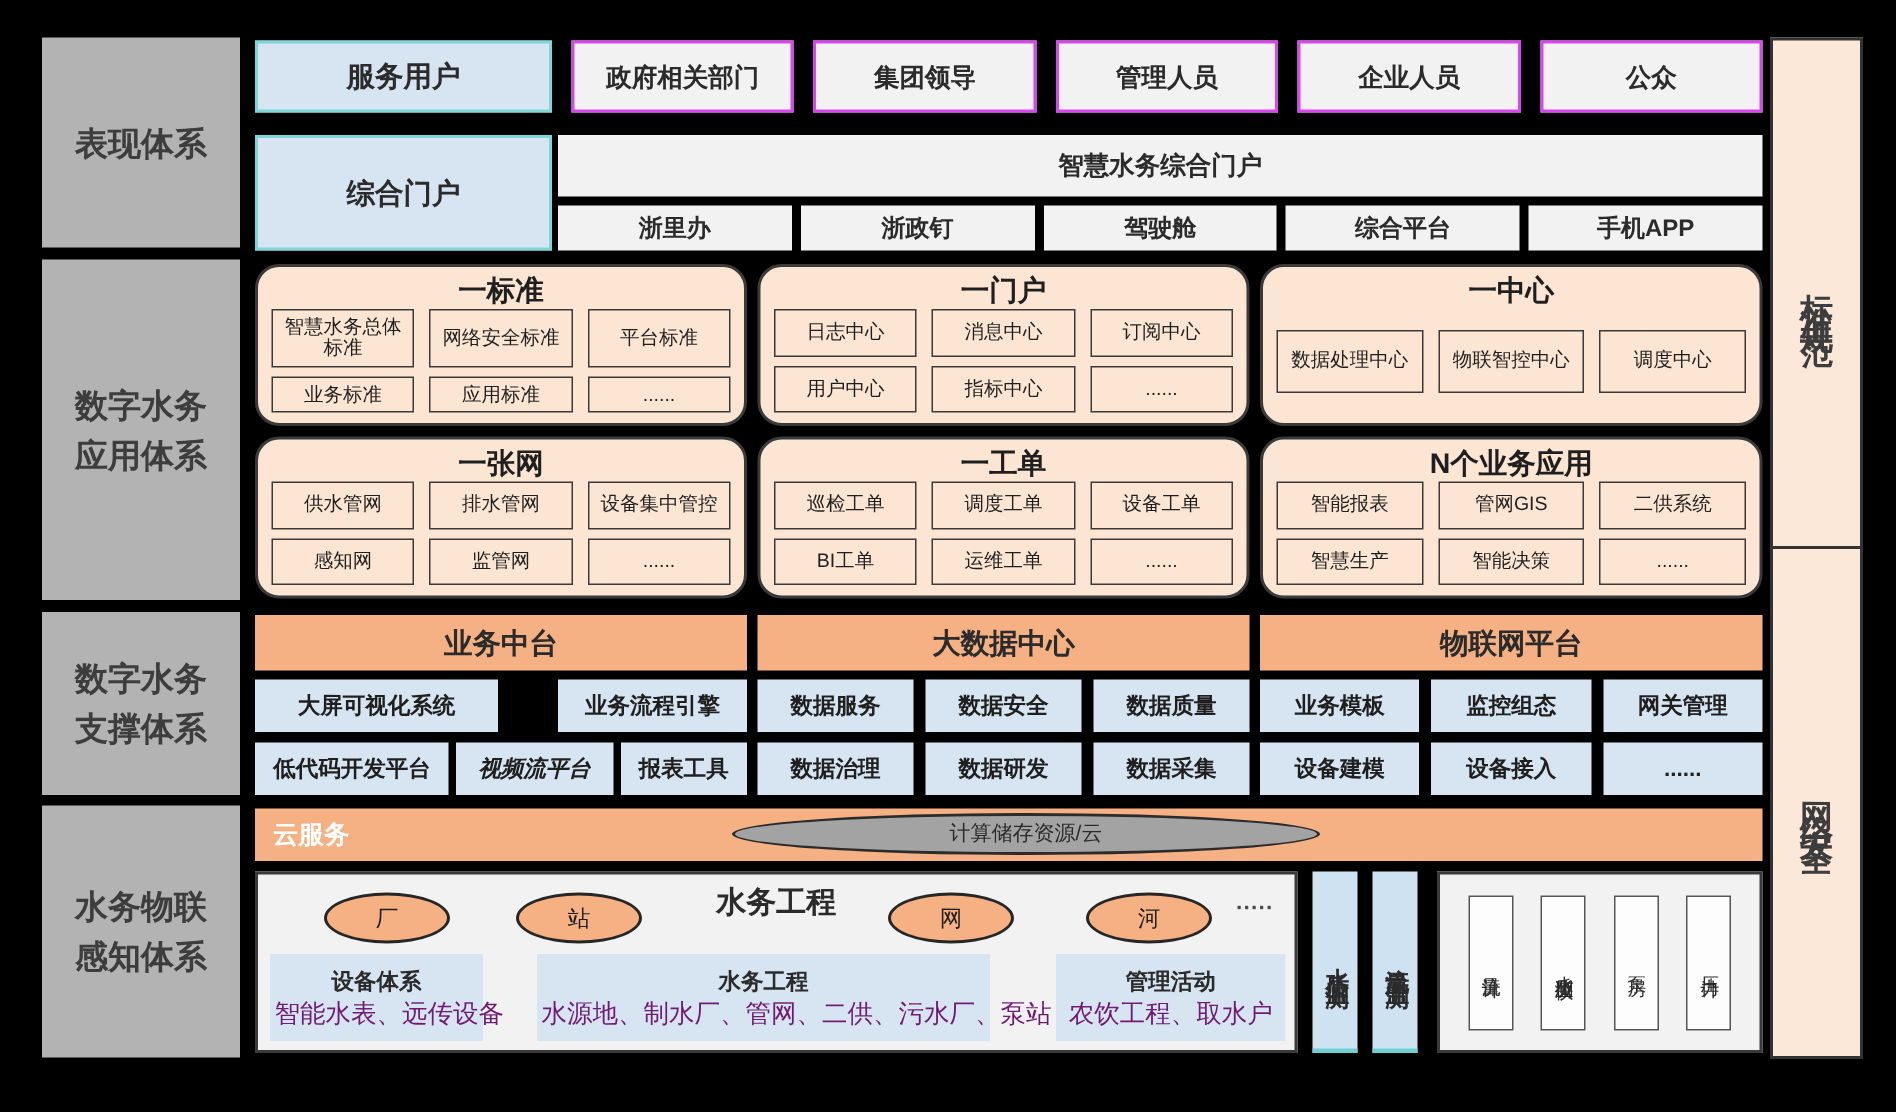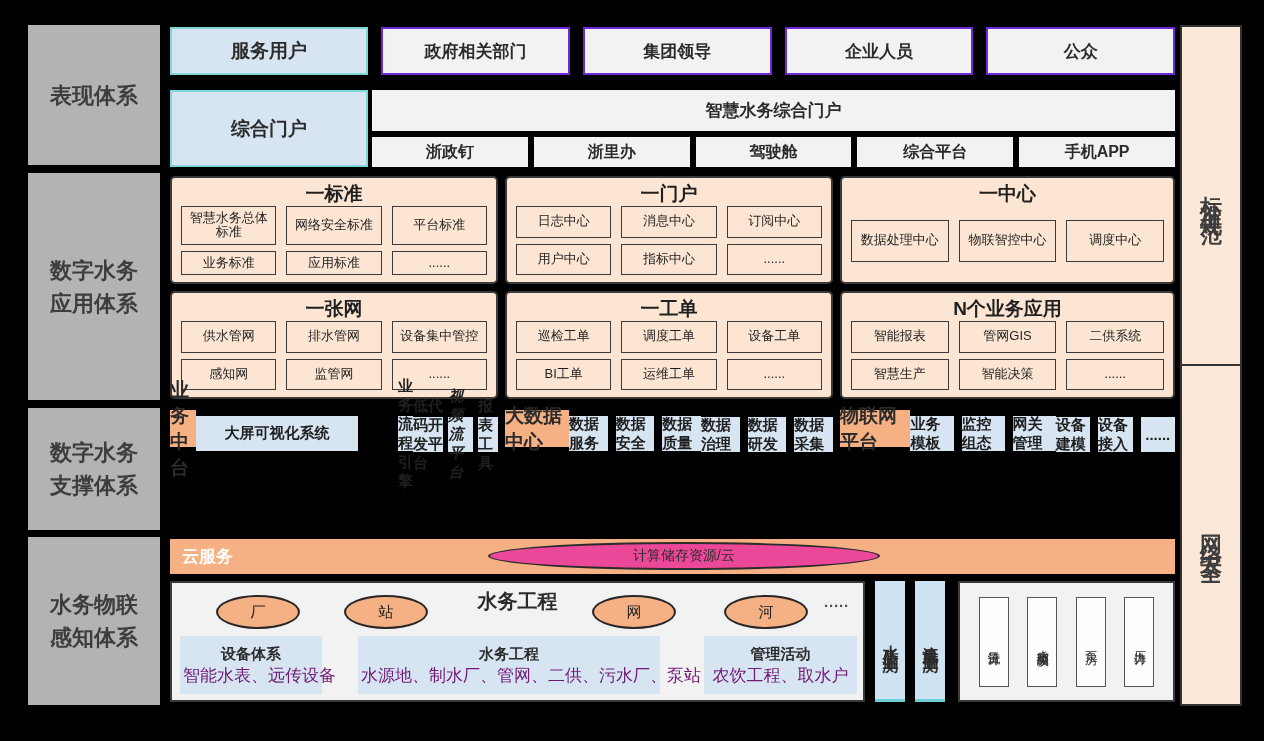--- a/index.html
+++ b/index.html
@@ -26,59 +26,59 @@
     color:#3d3d3d;font-size:22px;letter-spacing:9px;
   }
   
   .presentation{position:absolute;left:170px;top:25px;width:1005px;height:142px;}
   .pres-row1{position:absolute;top:2px;left:0;right:0;height:48px;display:flex;gap:13px;}
   .box-blue{
     background:#d7e5f2;border:2px solid #7ed6d8;display:flex;align-items:center;
     justify-content:center;font-weight:bold;font-size:19px;color:#2b2b2b;box-sizing:border-box;
   }
   .user-box{
-    flex:1;background:#f2f2f2;border:2px solid #6d28d9;display:flex;align-items:center;
+    flex:1;background:#f2f2f2;border:2px solid #d946ef;display:flex;align-items:center;
     justify-content:center;font-weight:bold;font-size:17px;box-sizing:border-box;
   }
   .portal-box{position:absolute;top:65px;left:0;width:198px;height:77px;}
   .banner{
     position:absolute;top:65px;left:202px;right:0;height:41px;background:#f2f2f2;
     display:flex;align-items:center;justify-content:center;font-weight:bold;font-size:17px;
   }
   .channels{position:absolute;top:112px;left:202px;right:0;height:30px;display:flex;gap:6px;}
   .channel{
     flex:1;background:#f2f2f2;display:flex;align-items:center;justify-content:center;
     font-weight:bold;font-size:16px;
   }
   
   .application{
     position:absolute;left:170px;top:176px;width:1005px;height:223px;
     display:grid;grid-template-columns:328px 328px 1fr;grid-template-rows:108px 108px;
     gap:7px 7px;box-sizing:border-box;
   }
   .group{
-    background:#fce5d2;border:2px solid #3a3a3a;border-radius:5px;
+    background:#fce5d2;border:2px solid #3a3a3a;border-radius:16px;
     padding:3px 9px 7px 9px;display:flex;flex-direction:column;box-sizing:border-box;
   }
   .group-title{font-weight:bold;font-size:19px;text-align:center;height:25px;color:#1f1f1f;}
   .group-items{
     flex:1;display:grid;grid-template-columns:repeat(3,1fr);gap:6px 10px;
   }
   .g-item{
     border:1.5px solid #3a3a3a;display:flex;align-items:center;justify-content:center;
     text-align:center;font-size:13px;line-height:1.15;padding:0 3px;color:#1f1f1f;box-sizing:border-box;
   }
   .group.single .group-items{flex:none;height:42px;margin:auto 0;grid-template-columns:repeat(3,1fr);}
   .group.single .g-item{padding:0 8px;}
   
   .support{
     position:absolute;left:170px;top:410px;width:1005px;height:120px;
     display:grid;grid-template-columns:328px 328px 1fr;column-gap:7px;
   }
-  .plat{display:flex;flex-direction:row;}
+  .plat{display:flex;flex-direction:column;}
   .plat-header{
     height:37px;background:#f5b183;display:flex;align-items:center;justify-content:center;
     font-weight:bold;font-size:19px;color:#2b2b2b;
   }
   .plat-row{display:flex;gap:8px;height:35px;}
   .plat-row.r1{margin-top:6px;}
   .plat-row.r2{margin-top:7px;}
   .cell{
     flex:1;background:#d7e5f2;display:flex;align-items:center;justify-content:center;
     font-weight:bold;font-size:15px;color:#1f1f1f;
@@ -86,21 +86,21 @@
   .cell.fixed162{flex:none;width:162px;}
   .spacer24{flex:none;width:24px;background:transparent;}
   
   .perception{position:absolute;left:170px;top:539px;width:1005px;height:163px;}
   .cloud-bar{position:absolute;top:0;left:0;right:0;height:35px;background:#f5b183;}
   .cloud-label{
     position:absolute;left:12px;top:0;height:35px;display:flex;align-items:center;
     font-weight:bold;font-size:17px;color:#fff;
   }
   .cloud-ellipse{
-    position:absolute;left:318px;top:3px;width:392px;height:28px;background:#ec4899;
+    position:absolute;left:318px;top:3px;width:392px;height:28px;background:#a3a3a3;
     border:2.5px solid #2b2b2b;border-radius:50%;display:flex;align-items:center;
     justify-content:center;font-size:14px;box-sizing:border-box;
   }
   .perc-bottom{position:absolute;top:42px;left:0;right:0;height:121px;display:flex;}
   .facility{
     width:695px;flex:none;background:#f2f2f2;border:2px solid #3a3a3a;
     position:relative;box-sizing:border-box;
   }
   .facility-title{
     position:absolute;top:5px;left:0;right:0;text-align:center;font-weight:bold;font-size:20px;
@@ -156,28 +156,29 @@
     <div class="seg">
         <span class="vtext">网络安全</span>
       </div>
   </div>
 
   <div class="presentation">
     <div class="pres-row1">
       <div class="box-blue" style="flex:none;width:198px;">服务用户</div>
       <div class="user-box">政府相关部门</div>
       <div class="user-box">集团领导</div>
+      <div class="user-box">管理人员</div>
       <div class="user-box">企业人员</div>
       <div class="user-box">公众</div>
     </div>
     <div class="box-blue portal-box">综合门户</div>
     <div class="banner">智慧水务综合门户</div>
     <div class="channels">
+      <div class="channel">浙里办</div>
       <div class="channel">浙政钉</div>
-      <div class="channel">浙里办</div>
       <div class="channel">驾驶舱</div>
       <div class="channel">综合平台</div>
       <div class="channel">手机APP</div>
     </div>
   </div>
 
   <div class="application">
 
     <div class="group">
       <div class="group-title">一标准</div>

